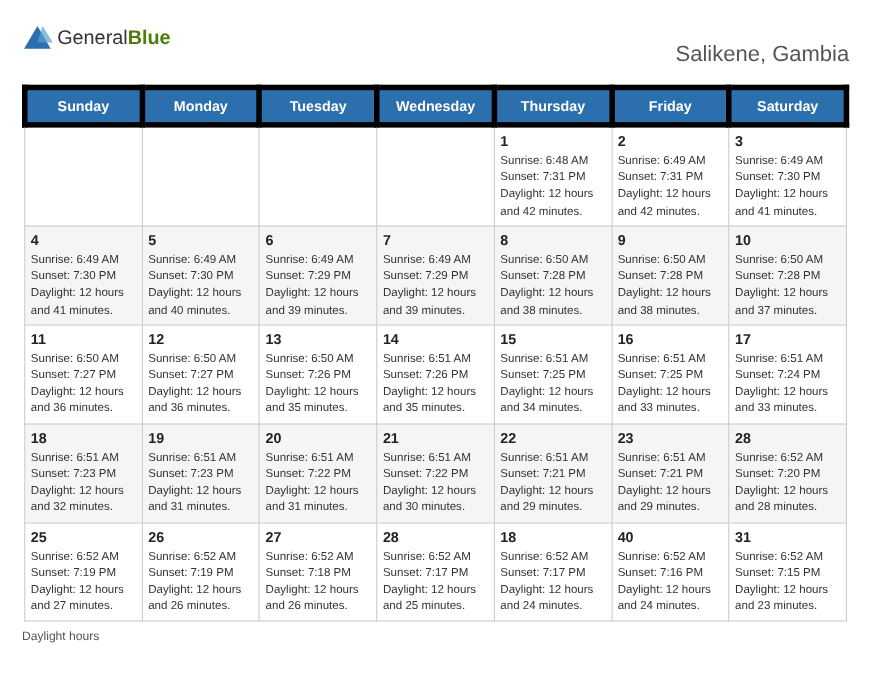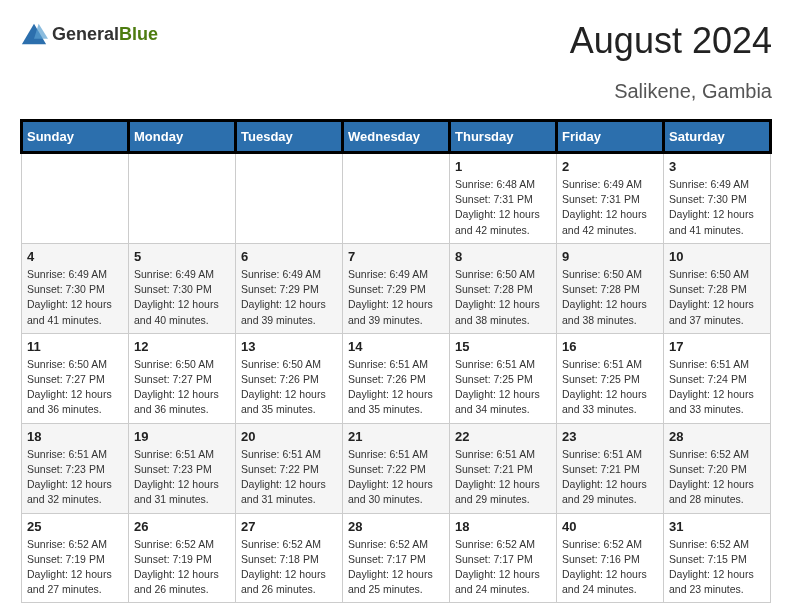--- a/index.html
+++ b/index.html
@@ -42,22 +42,22 @@
       width: 100%;
       border-collapse: collapse;
       table-layout: fixed;
     }
     thead tr th {
       background: #2c6fad;
       color: #fff;
       font-size: 13px;
       font-weight: bold;
       padding: 7px 4px;
-      text-align: left;
-      border: 3px solid #000000;
+      text-align: center;
+      border: 5px solid #000000;
     }
     tbody tr td {
       border: 1px solid #ccc;
       vertical-align: top;
       padding: 5px 5px;
       font-size: 11px;
       color: #222;
       height: 80px;
       background: #fff;
     }
@@ -90,25 +90,24 @@
 </head>
 <body>
 
 <div class="header">
   <div class="logo">
     <svg class="logo-icon" viewBox="0 0 30 30" xmlns="http://www.w3.org/2000/svg">
       <polygon points="15,4 28,26 2,26" fill="#2c6fad"></polygon>
       <polygon points="20,4 30,20 15,20" fill="#5aa0d0" opacity="0.7"></polygon>
     </svg>
     <div>
-      <span style="font-size:18px;font-weight:bold;color:#333;text-align:right;">General</span><span style="font-size:18px;font-weight:bold;color:#4d7c0f;">Blue</span>
+      <span style="font-size:18px;font-weight:normal;color:#333;text-align:right;">General</span><span style="font-size:18px;font-weight:bold;color:#4d7c0f;">Blue</span>
     </div>
   </div>
   <div class="title-area">
-    <div class="month-year">August 2024</div>
     <div class="location">Salikene, Gambia</div>
   </div>
 </div>
 
 <table>
   <thead>
     <tr>
     <th>Sunday</th>
         <th>Monday</th>
         <th>Tuesday</th>

